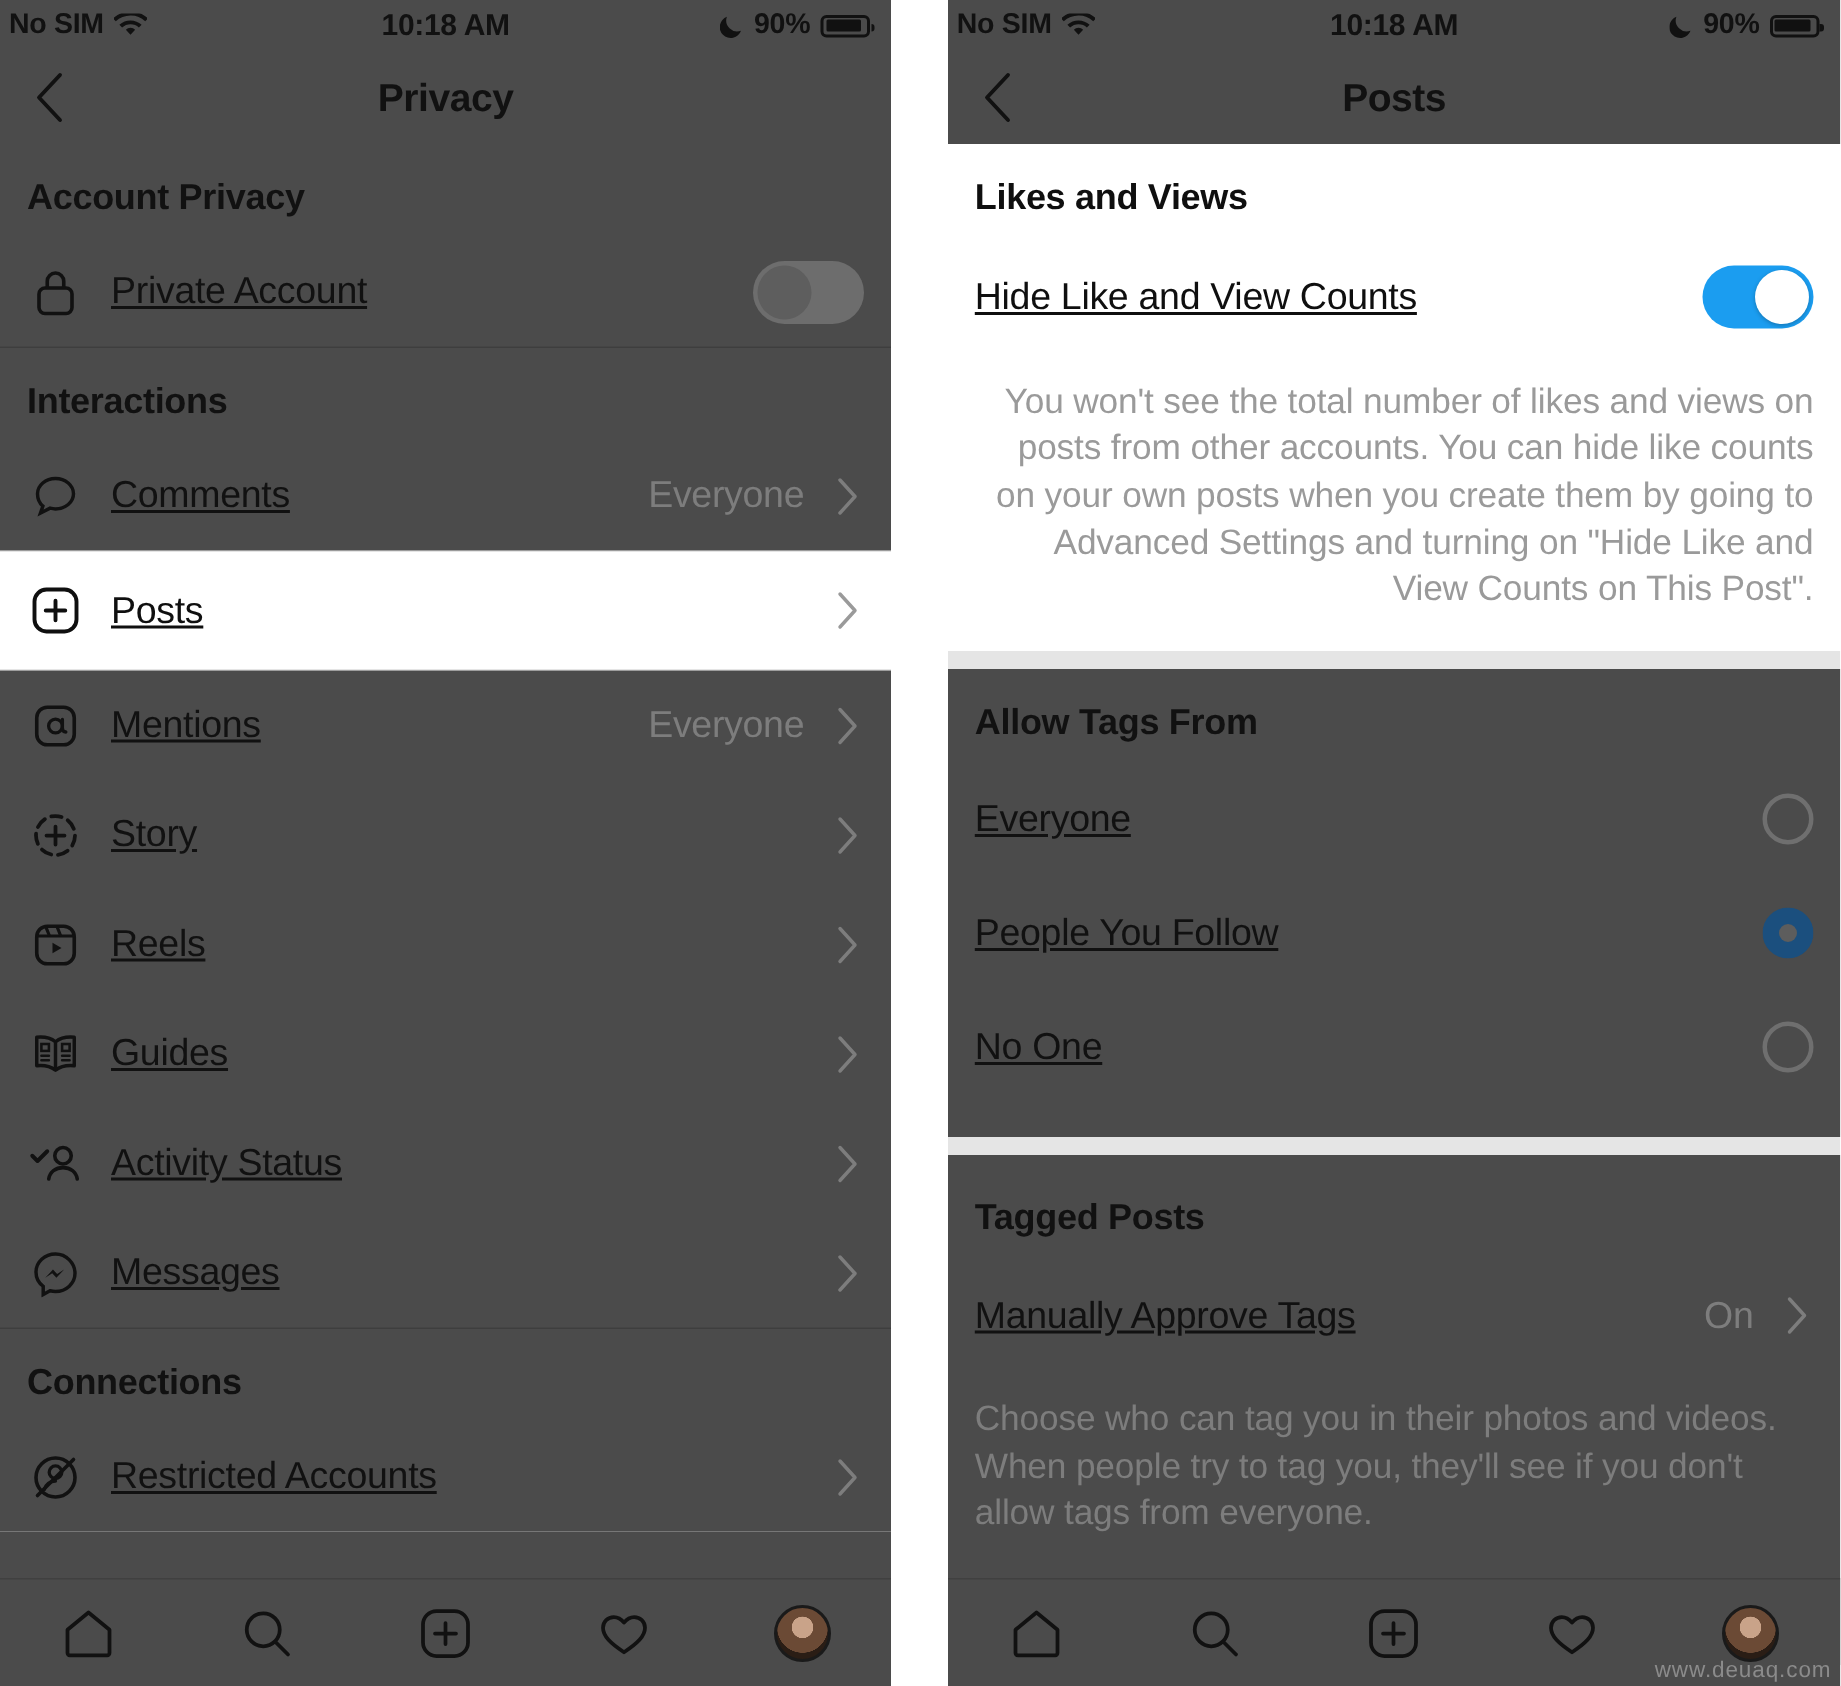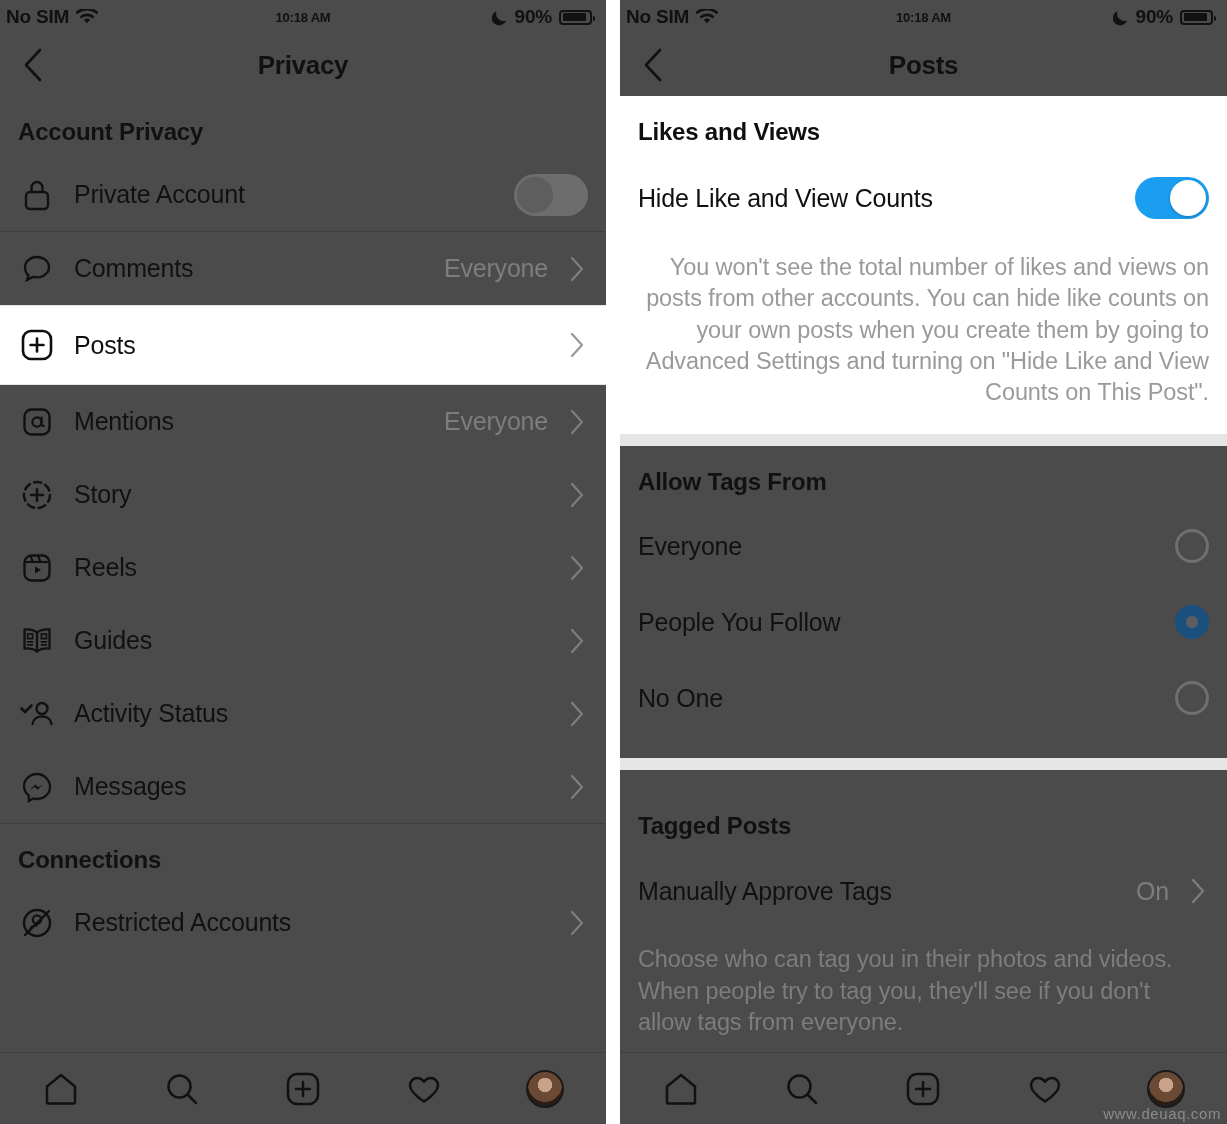--- a/index.html
+++ b/index.html
@@ -7,20 +7,21 @@
     width: 1227px; height: 1124px;
     background: #ffffff;
     font-family: "Liberation Sans", sans-serif;
     overflow: hidden;
   }
   .stage {
     position: relative;
     width: 1227px; height: 980px;
     background: #ffffff;
     display: flex;
+    gap: 12px;
   }
 
   
   .phone {
     position: relative;
     height: 1124px;
     background: #ffffff;
     overflow: hidden;
   }
   .phone.left  { width: 606px; }
@@ -39,21 +40,21 @@
     display: flex; align-items: center;
     padding: 0 14px 0 6px;
     font-size: 19px;
     font-weight: 600;
     letter-spacing: -0.2px;
     position: relative;
   }
   .sb-left { display: flex; align-items: center; gap: 7px; }
   .sb-center {
     position: absolute; left: 0; right: 0;
-    text-align: center; font-size: 13px; font-weight: 600;
+    text-align: center; font-size: 20px; font-weight: 600;
     pointer-events: none;
   }
   .sb-right {
     margin-left: auto; display: flex; align-items: center; gap: 7px;
     position: relative; z-index: 2;
   }
   .wifi svg, .moon svg { display: block; }
   .batt {
     width: 33px; height: 15px;
     border: 2px solid currentColor; border-radius: 4px;
@@ -86,21 +87,21 @@
     padding: 22px 18px 12px 18px;
   }
   .row {
     display: flex; align-items: center;
     min-height: 73px;
     padding: 0 18px;
     gap: 18px;
     cursor: pointer;
   }
   .row .ico { width: 38px; height: 38px; flex: 0 0 38px; display: flex; align-items: center; justify-content: center; }
-  .row .label { font-size: 25px; letter-spacing: -0.2px; flex: 1 1 auto; }
+  .row .label { font-size: 25px; letter-spacing: -0.2px; flex: 1 1 auto; text-decoration: underline; }
   .row .value { font-size: 25px; letter-spacing: -0.2px; }
   .chev { width: 22px; display: flex; align-items: center; justify-content: center; }
   .hr { height: 1px; background: rgba(0,0,0,0.16); margin: 0; }
   .hr-light { height: 1px; background: rgba(0,0,0,0.10); }
 
   
   .toggle {
     width: 74px; height: 42px; border-radius: 21px;
     position: relative; flex: 0 0 74px; cursor: pointer;
   }
@@ -205,20 +206,21 @@
           </span>
           <span class="label">Private Account</span>
           <span class="toggle off">
               <span></span>
             </span>
         </div>
         <div class="hr"></div>
       </div>
 
       <div class="dim">
+        <div class="section-title">Interactions</div>
         <div class="row">
           <span class="ico">
             <svg width="32" height="32" viewBox="0 0 32 32">
                 <path d="M16 4c6.6 0 12 4.5 12 10.2 0 5.6-5.4 10.1-12 10.1-1.3 0-2.5-.2-3.6-.5L6 27l1.6-4.6C5.3 20.5 4 17.5 4 14.2 4 8.5 9.4 4 16 4z" stroke="currentColor" stroke-width="2.3" fill="none"></path>
               </svg>
           </span>
           <span class="label">Comments</span>
           <span class="value muted">Everyone</span>
           <span class="chev muted">
             <svg width="16" height="26" viewBox="0 0 16 26">
@@ -473,21 +475,21 @@
         <div class="row" style="min-height:76px;">
           <span class="label">No One</span>
           <span class="radio"></span>
         </div>
         <div style="height:22px"></div>
       </div>
 
       <div class="band"></div>
 
       <div class="dim">
-        <div class="section-title" style="padding-top:42px;">Tagged Posts</div>
+        <div class="section-title" style="padding-top:28px;">Tagged Posts</div>
         <div class="row" style="min-height:78px;">
           <span class="label">Manually Approve Tags</span>
           <span class="value muted">On</span>
           <span class="chev muted">
             <svg width="16" height="26" viewBox="0 0 16 26">
                 <path d="M3 2l10 11L3 24" stroke="currentColor" stroke-width="2.3" fill="none" stroke-linecap="round" stroke-linejoin="round"></path>
               </svg>
           </span>
         </div>
         <div class="para muted">Choose who can tag you in their photos and videos. When people try to tag you, they'll see if you don't allow tags from everyone.</div>

